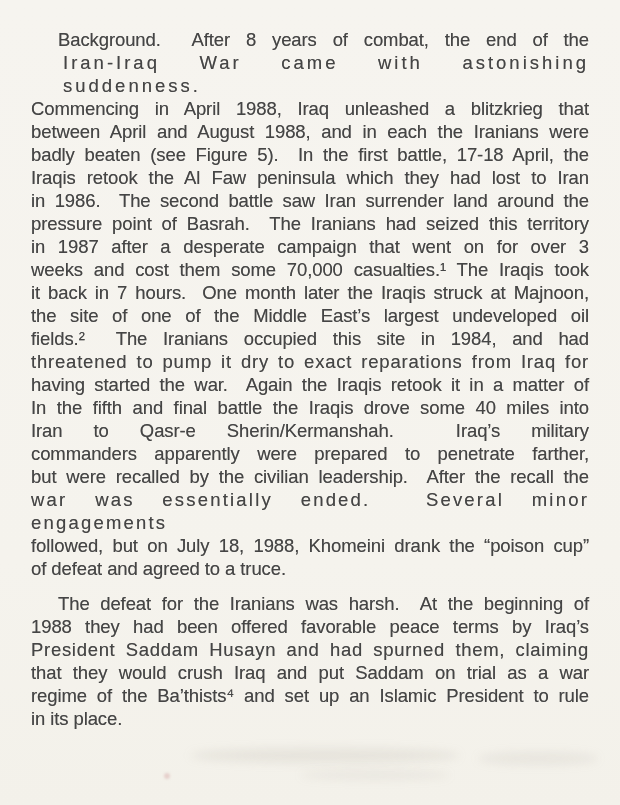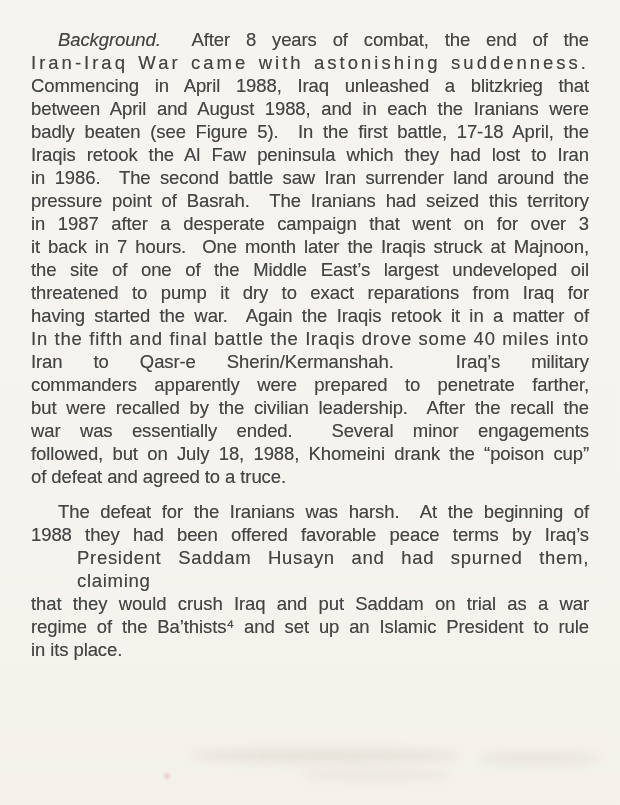--- a/index.html
+++ b/index.html
@@ -22,28 +22,28 @@
     letter-spacing: -0.1px;
     text-align: justify;
     text-align-last: justify;
     text-shadow: 0 0 0.5px rgba(70,70,70,0.55);
   }
   .line.plain {
     text-align: left;
     text-align-last: left;
   }
   .line.indent { text-indent: 27px; }
-  .italic { font-style: italic; }
+  .italic { }
   .para2 { margin-top: 12px; }
   
-  .p1-lines .line:nth-child(1)  { letter-spacing: 3.0px; }
+  .p1-lines .line:nth-child(1)  { letter-spacing: 3.0px; margin-left: 32px; }
   .p1-lines .line:nth-child(13) { letter-spacing: 0.8px; }
   .p1-lines .line:nth-child(19) { letter-spacing: 2.2px; }
   .p1-lines .line:nth-child(22) { letter-spacing: 1.4px; }
-  .p2-lines .line:nth-child(2)  { letter-spacing: 0.7px; margin-left: 46px; }
+  .p2-lines .line:nth-child(2)  { letter-spacing: 0.7px; }
   
   .smudge { position: absolute; border-radius: 50%; pointer-events: none; }
   .smudge-a { left: 190px; top: 748px; width: 270px; height: 15px;
               background: rgba(158,152,136,0.14); filter: blur(5px); }
   .smudge-b { left: 478px; top: 752px; width: 120px; height: 13px;
               background: rgba(158,152,136,0.12); filter: blur(5px); }
   .smudge-c { left: 300px; top: 770px; width: 150px; height: 10px;
               background: rgba(158,152,136,0.10); filter: blur(5px); }
   .dot { left: 164px; top: 773px; width: 6px; height: 6px;
          background: rgba(205,150,150,0.35); filter: blur(1px); }
@@ -57,22 +57,24 @@
     <div class="line indent"><span class="italic">Background.</span><span>&nbsp; After 8 years of combat, the end of the</span></div>
     <div class="p1-lines">
         <div class="line">Iran-Iraq War came with astonishing suddenness.</div>
         <div class="line">Commencing in April 1988, Iraq unleashed a blitzkrieg that</div>
         <div class="line">between April and August 1988, and in each the Iranians were</div>
         <div class="line">badly beaten (see Figure 5).&nbsp; In the first battle, 17-18 April, the</div>
         <div class="line">Iraqis retook the Al Faw peninsula which they had lost to Iran</div>
         <div class="line">in 1986.&nbsp; The second battle saw Iran surrender land around the</div>
         <div class="line">pressure point of Basrah.&nbsp; The Iranians had seized this territory</div>
         <div class="line">in 1987 after a desperate campaign that went on for over 3</div>
+        <div class="line">weeks and cost them some 70,000 casualties.¹ The Iraqis took</div>
         <div class="line">it back in 7 hours.&nbsp; One month later the Iraqis struck at Majnoon,</div>
         <div class="line">the site of one of the Middle East’s largest undeveloped oil</div>
+        <div class="line">fields.²&nbsp; The Iranians occupied this site in 1984, and had</div>
         <div class="line">threatened to pump it dry to exact reparations from Iraq for</div>
         <div class="line">having started the war.&nbsp; Again the Iraqis retook it in a matter of</div>
         <div class="line">In the fifth and final battle the Iraqis drove some 40 miles into</div>
         <div class="line">Iran to Qasr-e Sherin/Kermanshah.&nbsp; Iraq’s military</div>
         <div class="line">commanders apparently were prepared to penetrate farther,</div>
         <div class="line">but were recalled by the civilian leadership.&nbsp; After the recall the</div>
         <div class="line">war was essentially ended.&nbsp; Several minor engagements</div>
         <div class="line">followed, but on July 18, 1988, Khomeini drank the “poison cup”</div>
       </div>
     <div class="line plain">of defeat and agreed to a truce.</div>

